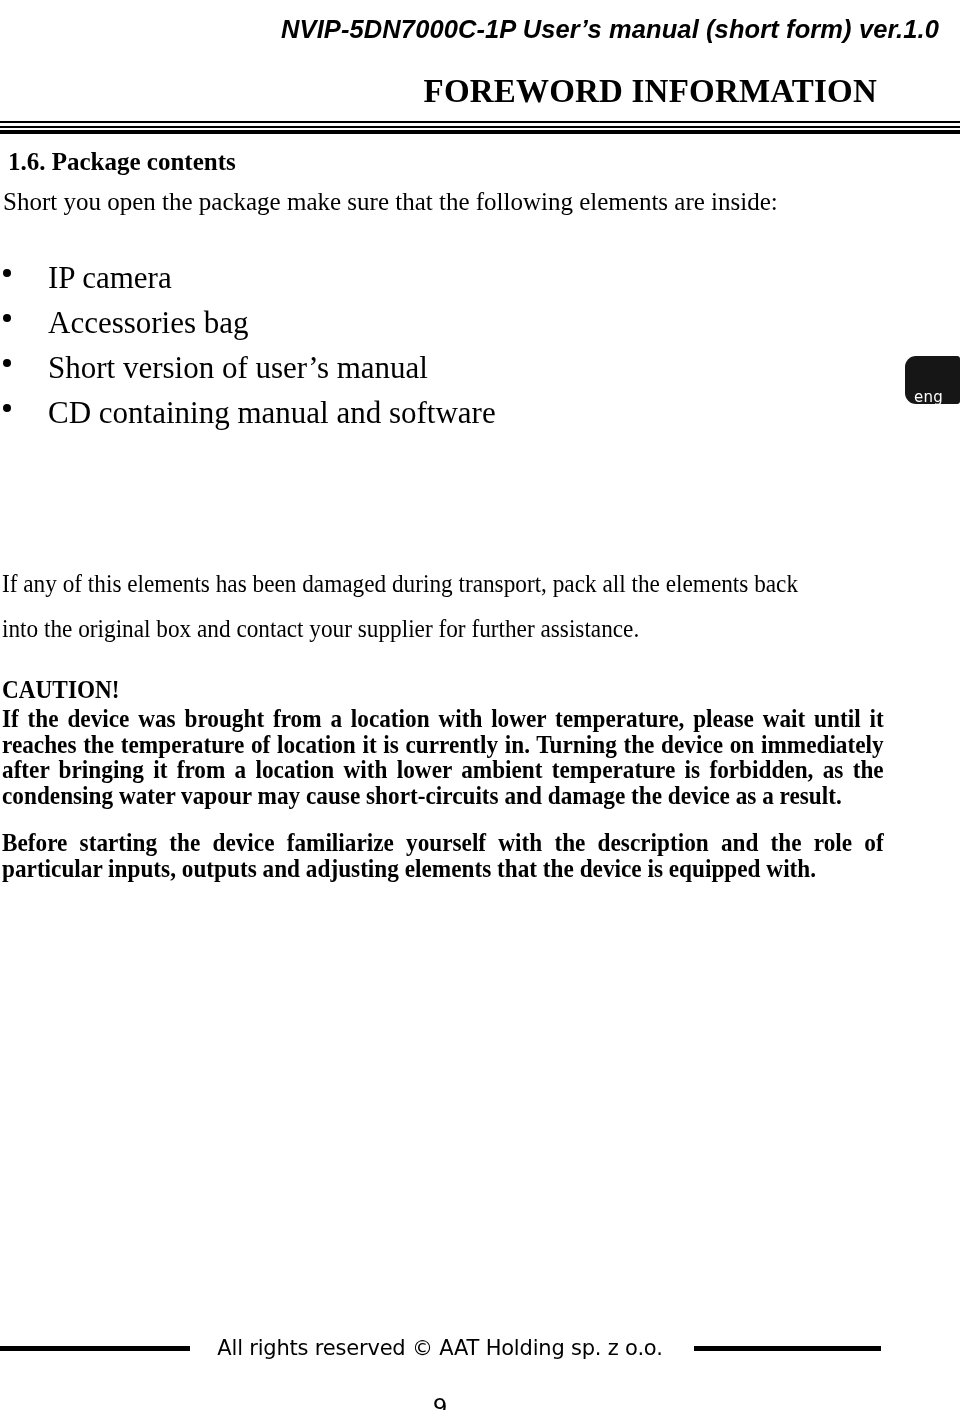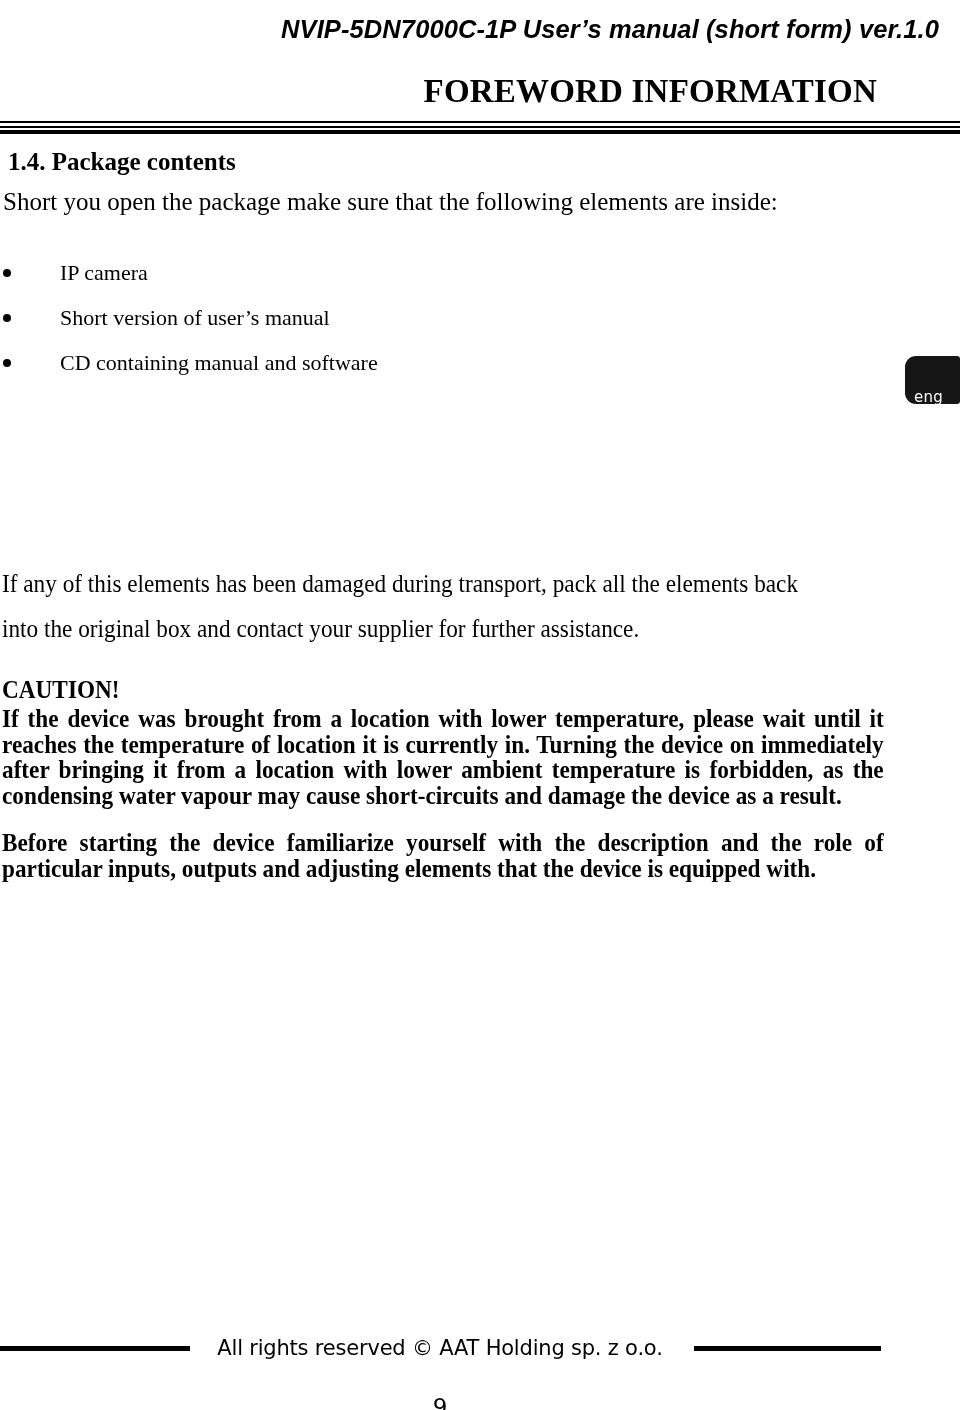--- a/index.html
+++ b/index.html
@@ -101,23 +101,23 @@
     left: 0;
     top: 262px;
     width: 880px;
     list-style: none;
     margin: 0;
     padding: 0;
   }
   .package-list li {
     position: relative;
     height: 45px;
-    font-size: 22px;
+    font-size: 31px;
     line-height: 1.0;
-    padding-left: 60px;
+    padding-left: 48px;
   }
   .package-list li .bullet {
     position: absolute;
     left: 3px;
     top: 7px;
     width: 8px;
     height: 8px;
     border-radius: 50%;
     background: #000000;
   }
@@ -261,28 +261,32 @@
   <div class="chapter-title">FOREWORD INFORMATION</div>
 
   <div class="header-rule">
     <div class="ln ln1"></div>
     <div class="ln ln2"></div>
     <div class="ln ln3"></div>
   </div>
 
   <div class="content">
 
-    <div class="section-heading">1.4. Package contents</div>
+    <div class="section-heading">1.6. Package contents</div>
 
     <div class="intro-para">Short you open the package make sure that the following elements are inside:</div>
 
     <ul class="package-list">
       <li>
         <span class="bullet"></span>
         <span class="item-text">IP camera</span>
+      </li>
+      <li>
+        <span class="bullet"></span>
+        <span class="item-text">Accessories bag</span>
       </li>
       <li>
         <span class="bullet"></span>
         <span class="item-text">Short version of user’s manual</span>
       </li>
       <li>
         <span class="bullet"></span>
         <span class="item-text">CD containing manual and software</span>
       </li>
     </ul>

